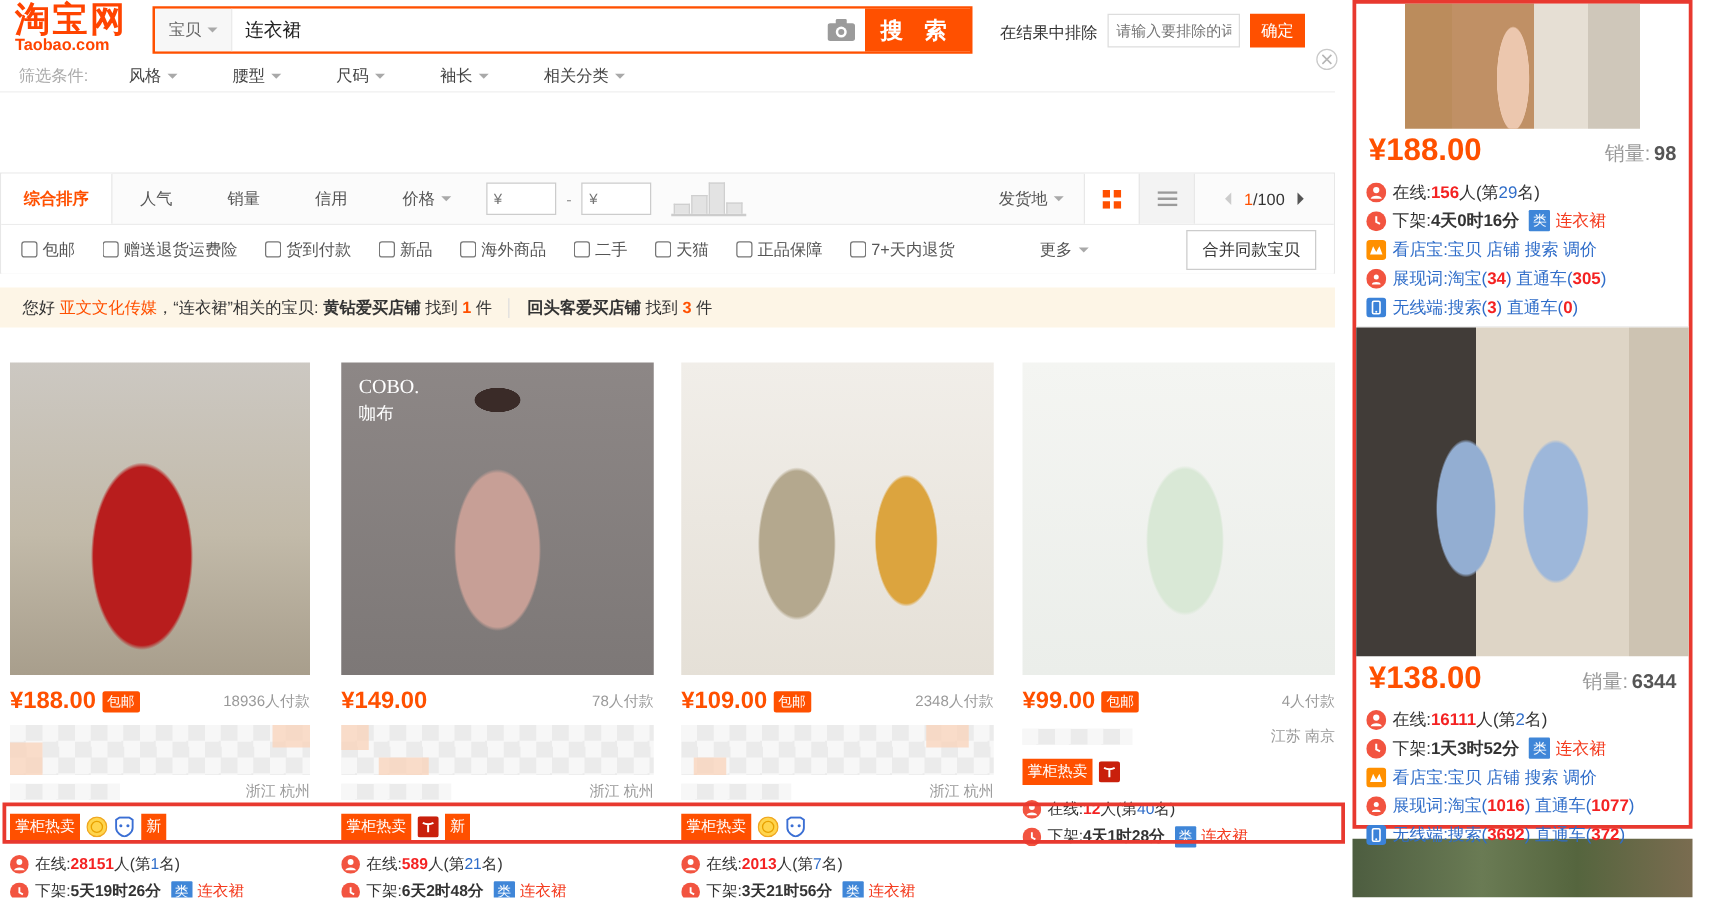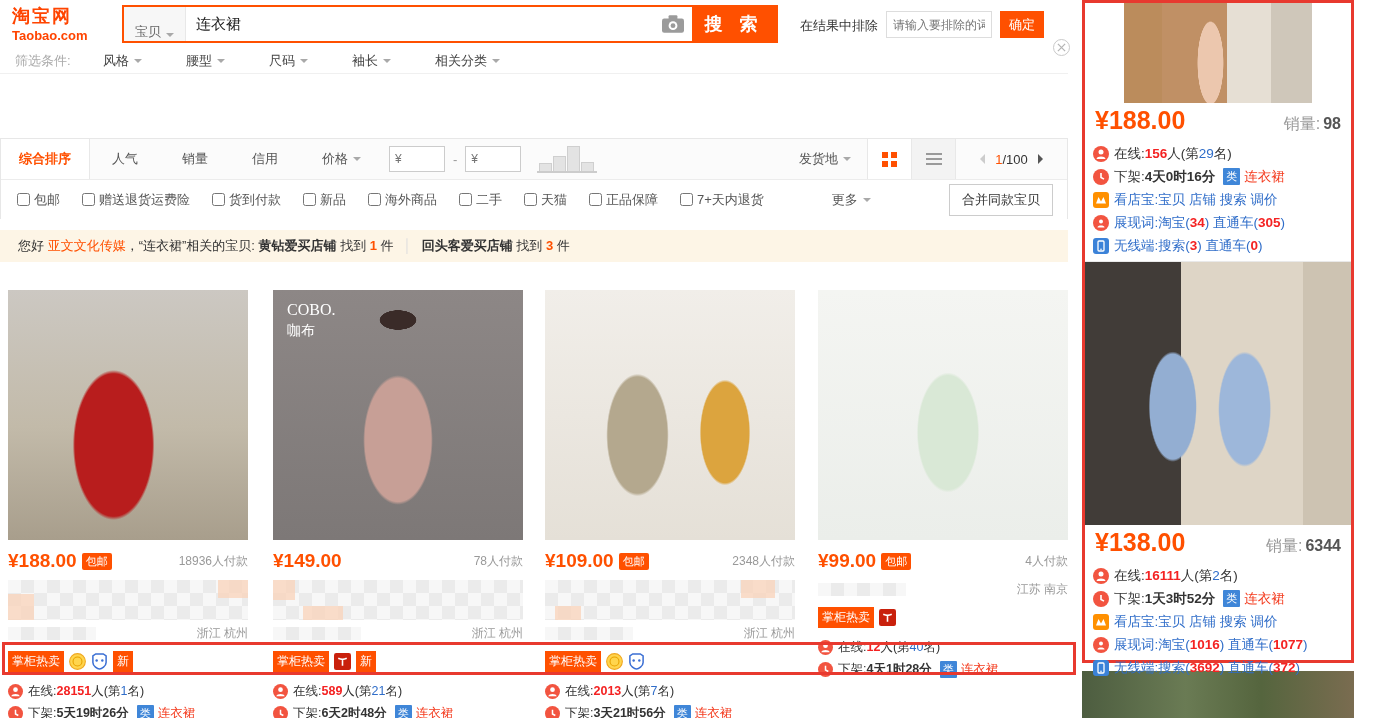--- a/index.html
+++ b/index.html
@@ -3,26 +3,26 @@
 <meta charset="utf-8">
 <style>
   * { box-sizing: border-box; margin: 0; padding: 0; }
   html,body { width:1388px; height:718px; background:#fff; overflow:hidden;
     font-family:"Liberation Sans","DejaVu Sans",sans-serif; color:#333; }
   #page { position:relative; width:1388px; height:718px; }
 
   
   .header { position:absolute; left:0; top:0; width:1078px; height:48px; background:#fff; }
   .logo { position:absolute; left:12px; top:3px; cursor:pointer; }
-  .logo-cn { font-size:18px; font-weight:bold; color:#ff4400; letter-spacing:2px; line-height:26px; }
+  .logo-cn { font-size:28px; font-weight:bold; color:#ff4400; letter-spacing:2px; line-height:26px; }
   .logo-en { font-size:13px; font-weight:bold; color:#ff4400; line-height:14px; }
   .searchbox { position:absolute; left:122px; top:5px; width:656px; height:38px;
     border:2px solid #ff5000; display:flex; align-items:stretch; background:#fff; }
   .cat-select { width:62px; background:#f7f7f7; border-right:1px solid #e8e8e8;
-    display:flex; align-items:flex-end; justify-content:center; font-size:13px; color:#666; cursor:pointer; }
+    display:flex; align-items:center; justify-content:center; font-size:13px; color:#666; cursor:pointer; }
   .search-input { flex:1; border:0; outline:0; padding:0 10px; font-size:15px; color:#222;
     font-family:inherit; }
   .cam-btn { width:38px; display:flex; align-items:center; justify-content:center; cursor:pointer; background:#fff; border:0;}
   .search-btn { width:84px; background:#ff5000; color:#fff; font-size:18px; font-weight:bold;
     letter-spacing:6px; border:0; cursor:pointer; font-family:inherit; }
   .exclude-label { position:absolute; left:800px; top:17px; font-size:13px; color:#333; }
   .exclude-input { position:absolute; left:886px; top:11px; width:106px; height:27px;
     border:1px solid #ddd; padding:0 6px; font-size:12px; color:#999; outline:0; font-family:inherit; }
   .exclude-btn { position:absolute; left:1000px; top:11px; width:44px; height:27px;
     background:#ff5000; color:#fff; border:0; font-size:13px; cursor:pointer; font-family:inherit; }

